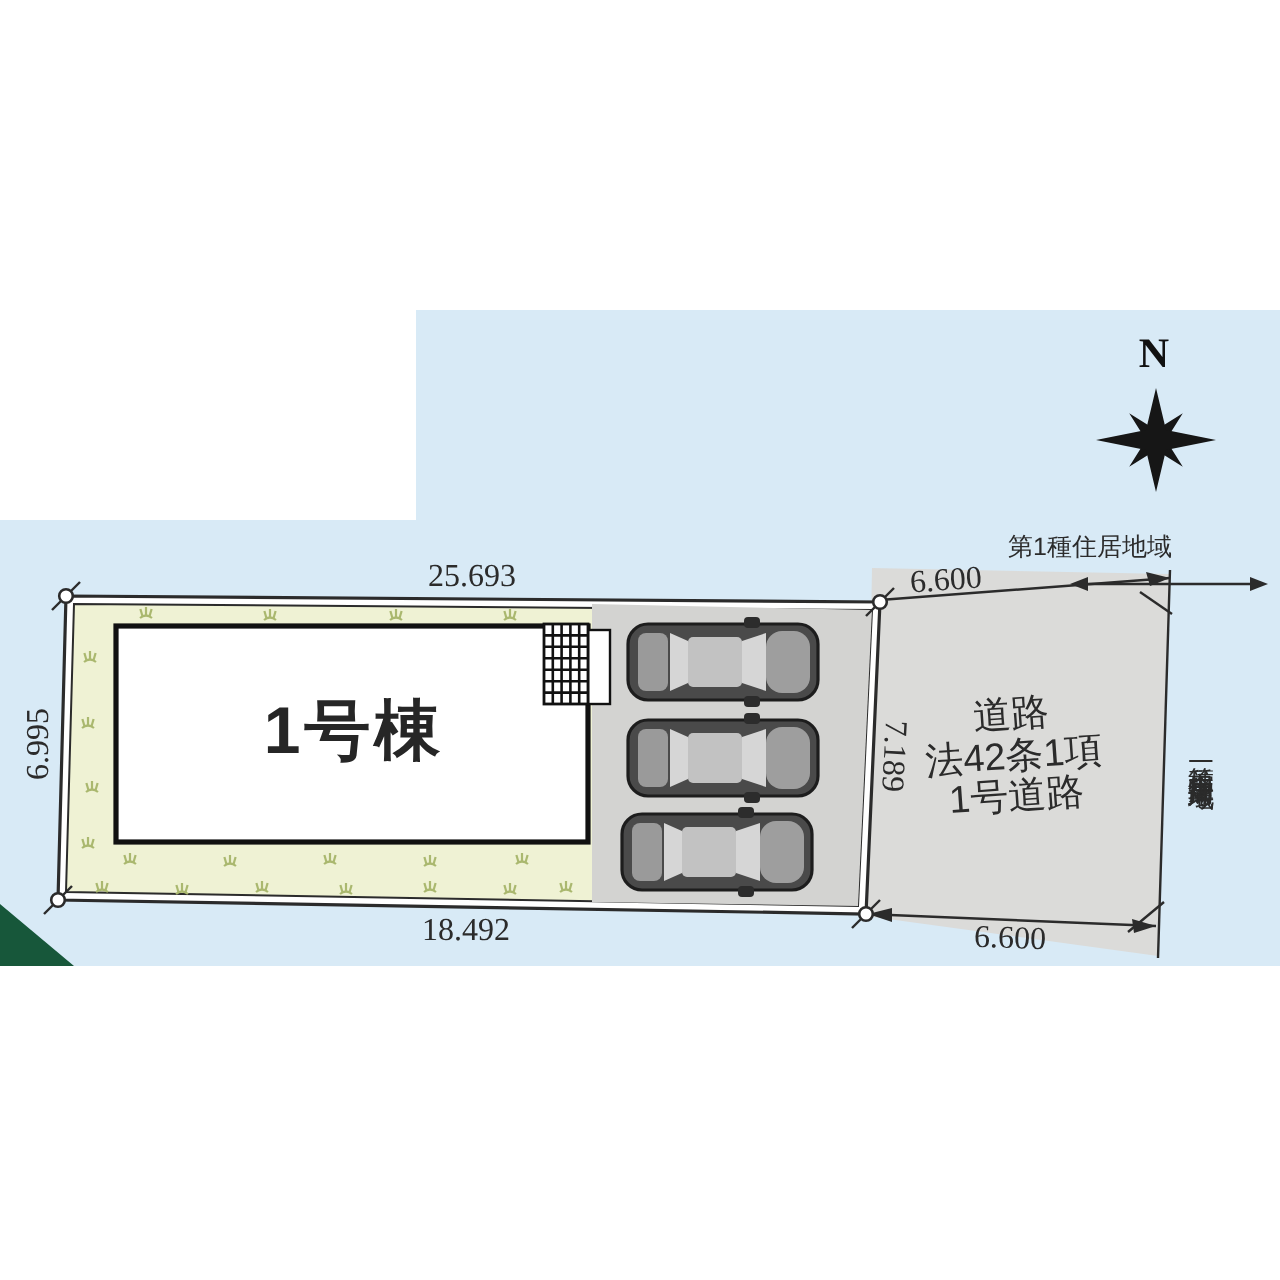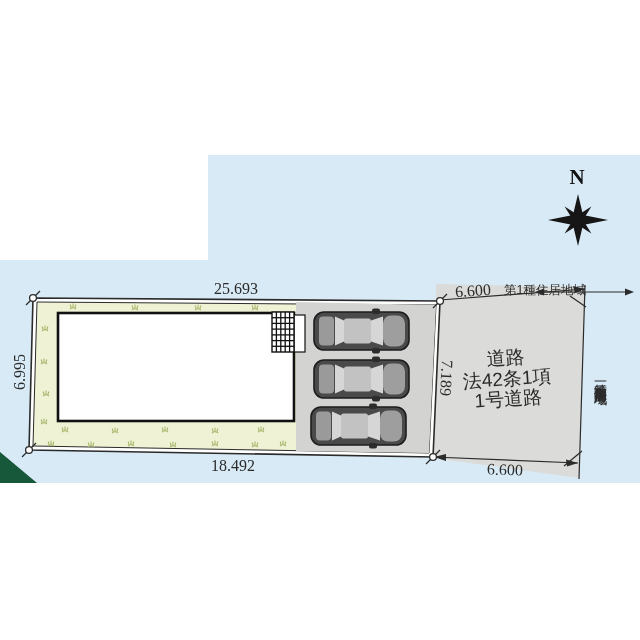--- a/index.html
+++ b/index.html
@@ -15,21 +15,21 @@
   .rot-p2{transform:translate(-50%,-50%) rotate(2deg);}
   #building-label{left:177px;top:366px;font-size:33px;font-weight:600;letter-spacing:2px;color:#262626;}
   #road-label{left:507px;top:379px;text-align:center;font-size:19px;font-weight:500;
               line-height:1.08;color:#2b2b2b;}
   #dim-plot-top{left:236px;top:289px;}
   #dim-plot-bottom{left:221px;top:466px;margin-left:12px;}
   #dim-plot-left{left:20px;top:372px;}
   #dim-road-side{left:446px;top:378px;}
   #dim-road-top{left:473px;top:291px;}
   #dim-road-bottom{left:505px;top:470px;}
-  #zoning-left{left:545px;top:290px;font-size:12.5px;}
+  #zoning-left{left:545px;top:274px;font-size:12.5px;}
   #zoning-right{left:600px;top:378px;font-size:13px;writing-mode:vertical-rl;
                 text-orientation:upright;letter-spacing:0.8px;}
   #north-label{left:577px;top:177px;font-family:"Liberation Serif","DejaVu Serif",serif;
                font-size:21px;font-weight:bold;color:#111;}
 </style>
 </head>
 <body>
 
 <div id="stage">
 
@@ -142,20 +142,21 @@
     <polygon points="0,452 37,483 0,483" fill="#17573a"></polygon>
   </svg>
 
   <div class="lbl dim" id="dim-plot-top">25.693</div>
   <div class="lbl dim" id="dim-plot-bottom">18.492</div>
   <div class="lbl dim rot-ccw" id="dim-plot-left">6.995</div>
   <div class="lbl dim rot-cw93" id="dim-road-side">7.189</div>
   <div class="lbl dim rot-m4" id="dim-road-top">6.600</div>
   <div class="lbl dim rot-p2" id="dim-road-bottom">6.600</div>
 
+  <div class="lbl jp" id="building-label">1号棟</div>
 
   <div class="lbl jp rot-m4" id="road-label">
     <div>道路</div>
     <div>法42条1項</div>
     <div>1号道路</div>
   </div>
 
   <div class="lbl jp" id="zoning-left">第1種住居地域</div>
   <div class="lbl jp" id="zoning-right">第一種中高層住居専用地域</div>
 

